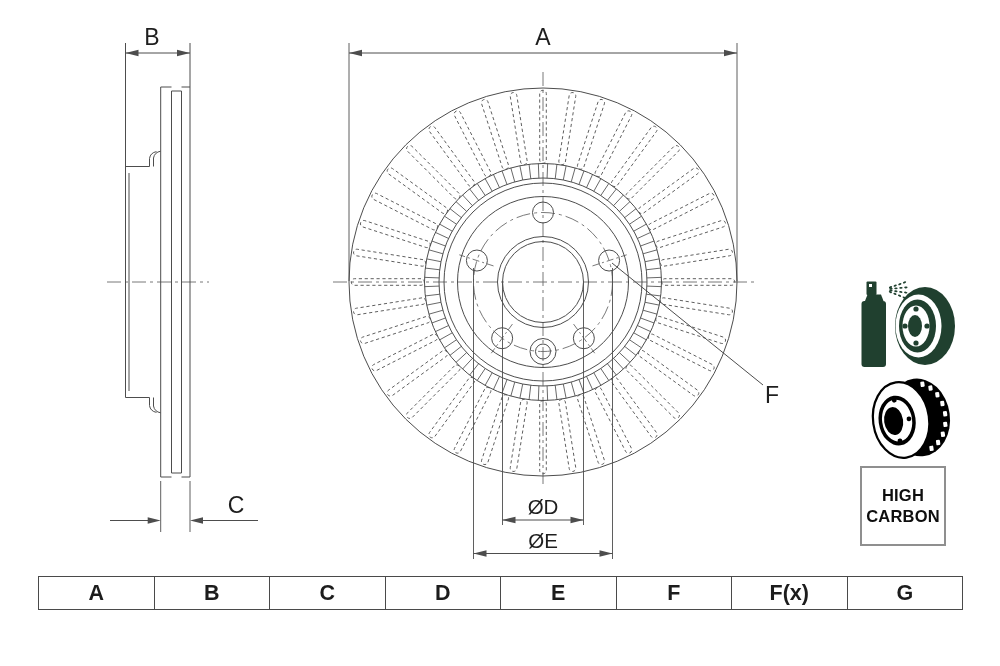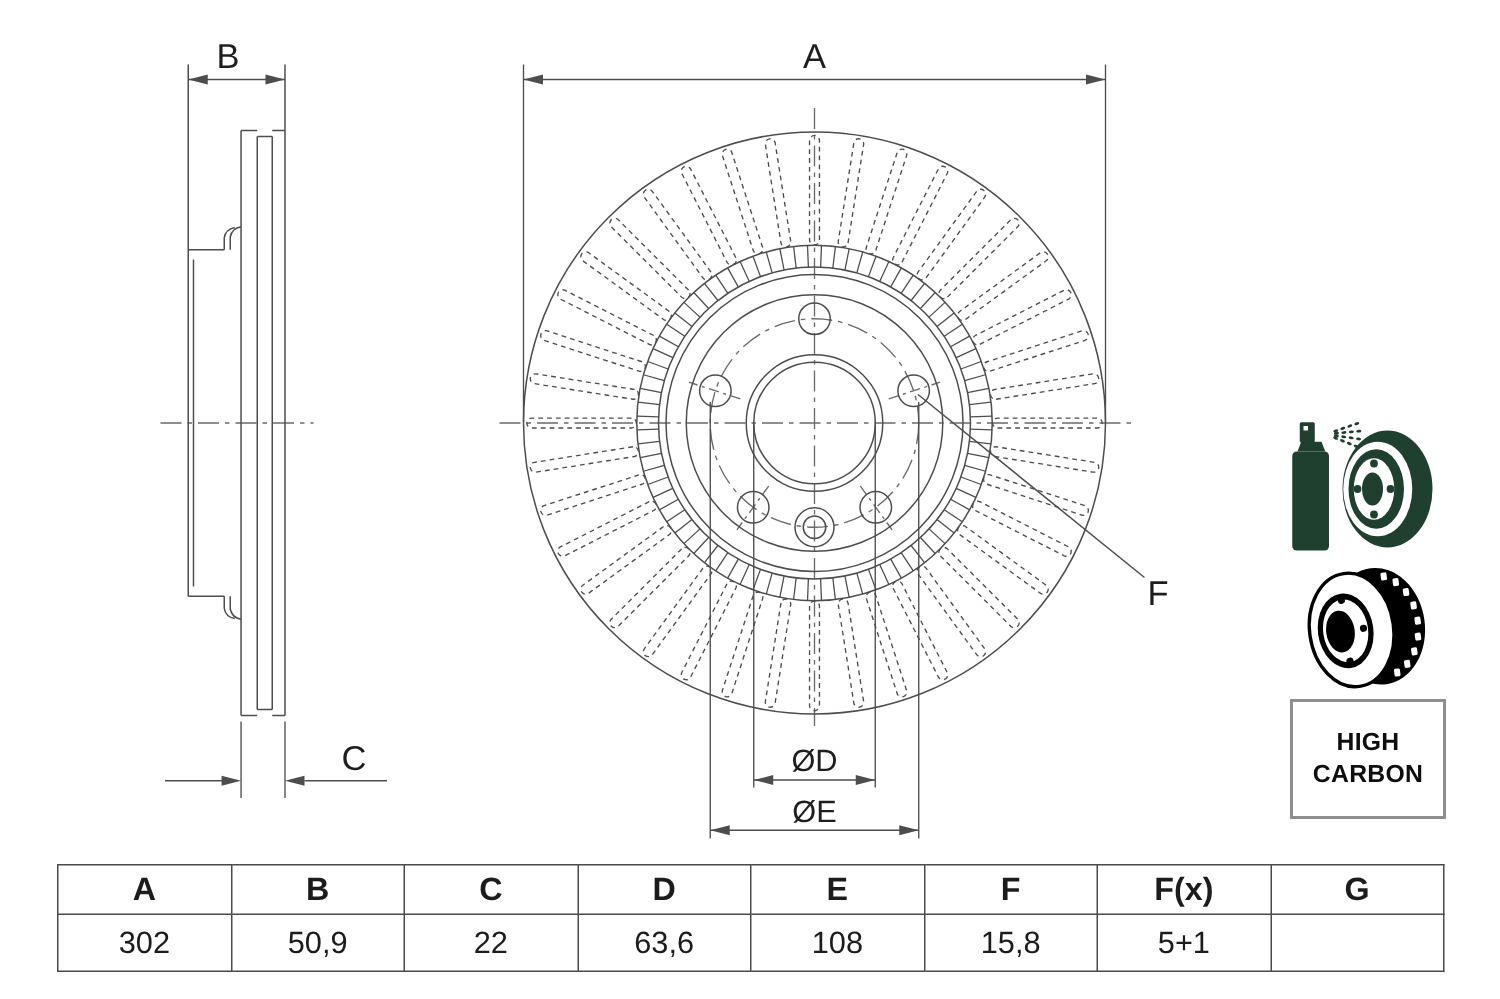--- a/index.html
+++ b/index.html
@@ -14,21 +14,21 @@
   .clr{stroke:var(--cl);stroke-width:.9;fill:none;stroke-dasharray:7 3 2 3;}
   .slot{stroke:var(--line);stroke-width:.9;fill:none;stroke-dasharray:3.2 2.7;}
   .tick{stroke:var(--line);stroke-width:.85;fill:none;}
   .arw{fill:var(--line);stroke:none;}
   .dimtext{font-size:23px;fill:var(--txt);font-family:"Liberation Sans",sans-serif;}
   .dimsmall{font-size:20.5px;fill:var(--txt);font-family:"Liberation Sans",sans-serif;}
   .green{fill:var(--green);stroke:none;}
   .blk{fill:var(--black);stroke:none;}
   .wht{fill:#fff;stroke:none;}
   #hc-box{
-    position:absolute;left:860px;top:466px;width:104px;height:80px;box-sizing:border-box;
+    position:absolute;left:860px;top:466px;width:86px;height:80px;box-sizing:border-box;
     border:2px solid #8f8f8f;background:#fff;display:flex;flex-direction:column;
     align-items:center;justify-content:center;font-weight:bold;font-size:16.5px;
     line-height:21px;color:#0e0e0e;letter-spacing:.2px;
   }
   #dim-table{
     position:absolute;left:38px;top:576px;width:925px;border-collapse:collapse;table-layout:fixed;
     font-family:"Liberation Sans",sans-serif;
   }
   #dim-table th,#dim-table td{border:1px solid #4a4a4a;text-align:center;padding:0;color:#1c1c1c;}
   #dim-table th{height:32px;font-size:21.5px;font-weight:bold;}
@@ -307,24 +307,14 @@
       <tr>
         <th>A</th>
         <th>B</th>
         <th>C</th>
         <th>D</th>
         <th>E</th>
         <th>F</th>
         <th>F(x)</th>
         <th>G</th>
       </tr>
-      <tr>
-        <td>302</td>
-        <td>50,9</td>
-        <td>22</td>
-        <td>63,6</td>
-        <td>108</td>
-        <td>15,8</td>
-        <td>5+1</td>
-        <td></td>
-      </tr>
     </tbody>
 </table>
 
 </body></html>

